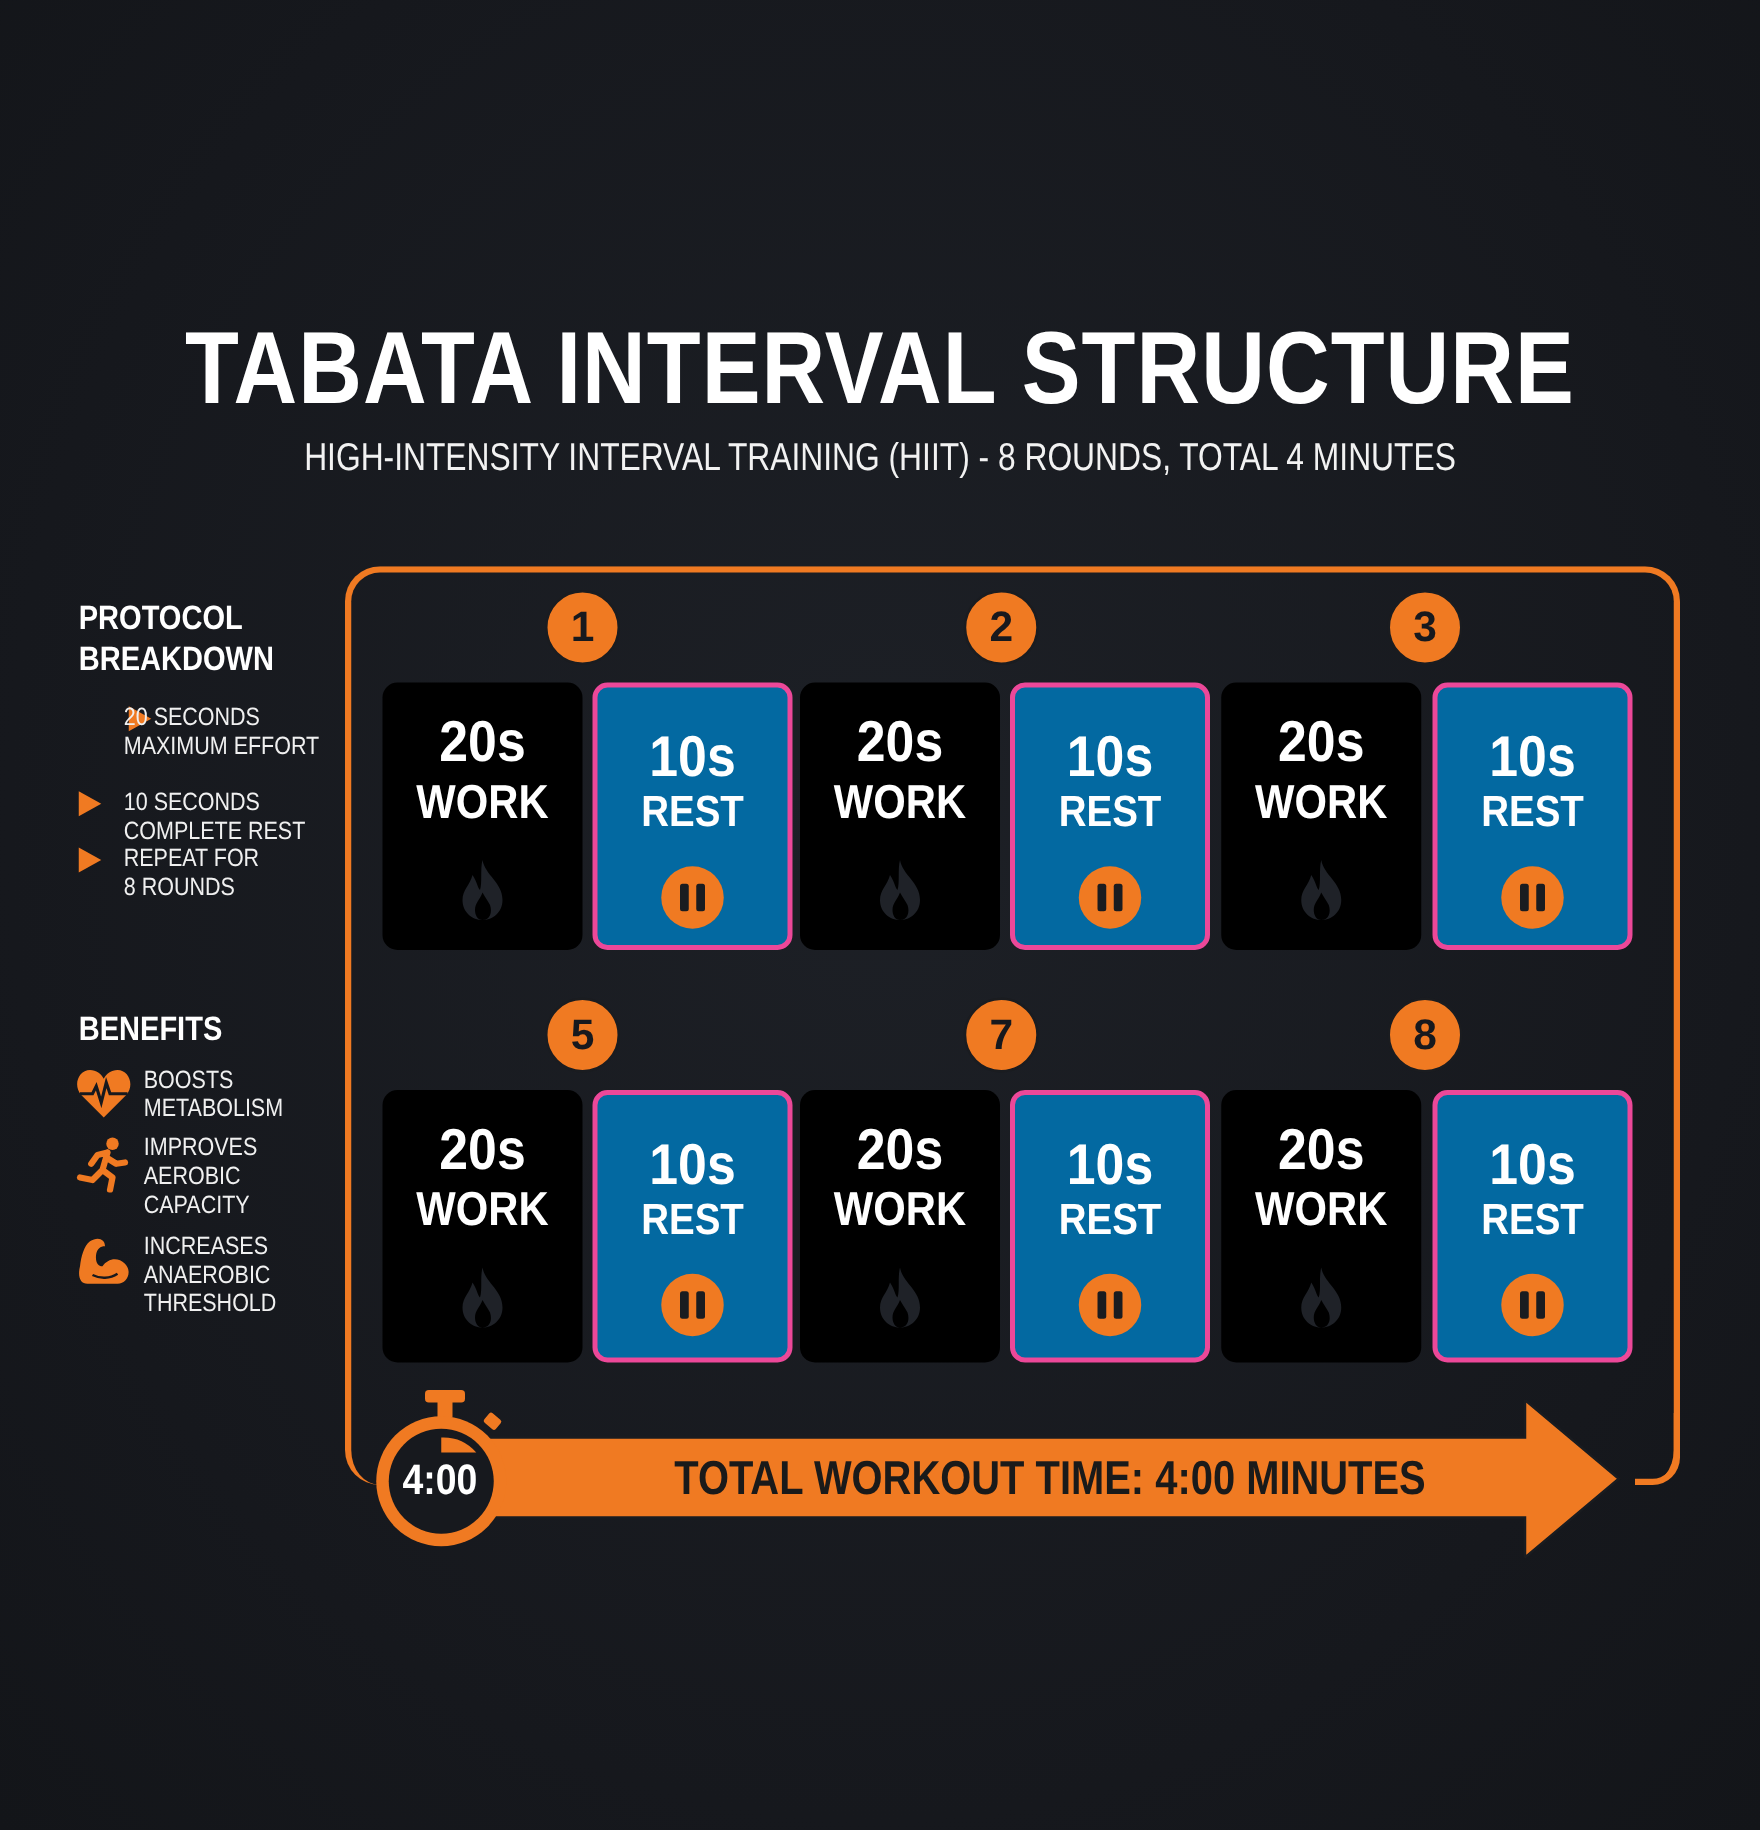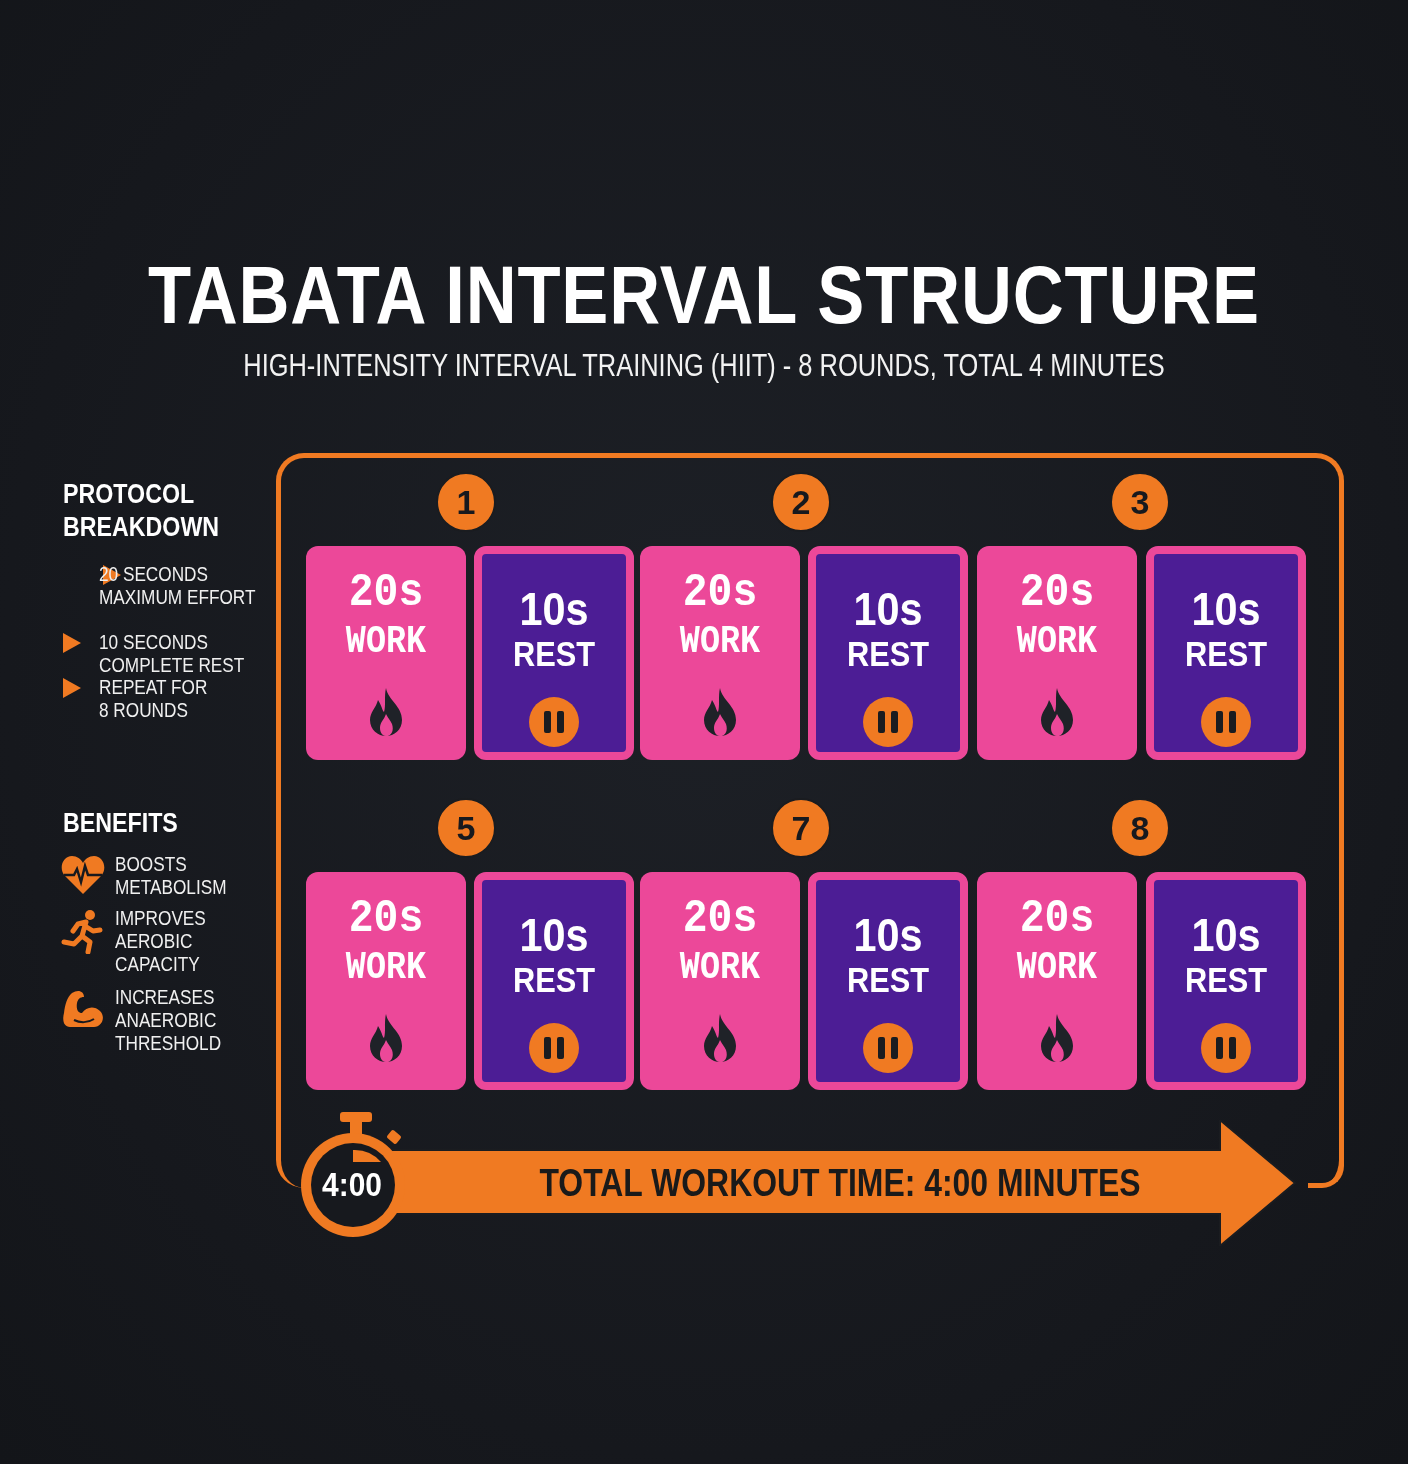--- a/index.html
+++ b/index.html
@@ -16,22 +16,22 @@
   .tri { width: 0; height: 0; border-top: 10px solid transparent; border-bottom: 10px solid transparent; border-left: 18px solid #f07a22; margin-top: 3px; }
   .btxt { position: absolute; left: 36px; font-size: 20px; line-height: 24px; white-space: nowrap; transform: scaleX(0.86); transform-origin: left; color: #f0f0f0; }
   .ben { position: absolute; left: 60px; }
   .ben-icon { position: absolute; left: 0; width: 46px; height: 46px; }
   .ben-txt { position: absolute; left: 55px; font-size: 20px; line-height: 24px; white-space: nowrap; transform: scaleX(0.86); transform-origin: left; color: #f0f0f0; }
 
   .frame { position: absolute; left: 276px; top: 453px; width: 1068px; height: 735px; border: 5px solid #f07a22; border-radius: 28px; border-bottom: none; }
 
   .round-badge { position: absolute; width: 60px; height: 60px; border-radius: 50%; background: #f07a22; color: #17191e; font-size: 34px; font-weight: 700; display: flex; align-items: center; justify-content: center; border: 2px solid #1a1c20; }
   .card { position: absolute; width: 160px; height: 214px; border-radius: 12px; text-align: center; }
-  .card.work { background: #ec4899; font-family: Liberation Mono, monospace; }
-  .card.rest { background: #4c1d95; border: 8px solid #ec4899; text-decoration: underline; }
+  .card.work { background: #000000; }
+  .card.rest { background: #0369a1; border: 4px solid #ec4899; text-decoration: underline; }
   .card .num { position: absolute; left: 0; right: 0; top: 22px; font-size: 46px; font-weight: 700; line-height: 50px; transform: scaleX(0.9); color: #fff; }
   .card .lbl { position: absolute; left: 0; right: 0; top: 76px; font-size: 38px; font-weight: 700; line-height: 40px; transform: scaleX(0.88); color: #fff; }
   .card.rest .num { top: 30px; }
   .card.rest .lbl { top: 80px; font-size: 35px; }
   .card .icon { position: absolute; left: 50%; top: 140px; transform: translateX(-50%); width: 48px; height: 52px; }
   .pause { position: absolute; left: 50%; top: 143px; transform: translateX(-50%); width: 50px; height: 50px; border-radius: 50%; background: #f07a22; display: flex; align-items: center; justify-content: center; gap: 6px; }
   .pause span { width: 7px; height: 22px; background: #1a1c20; border-radius: 2px; }
 
   .arrow { position: absolute; left: 360px; top: 1120px; width: 940px; height: 126px; }
   .total-txt { position: absolute; left: 380px; width: 920px; top: 1160px; text-align: center; font-size: 38px; font-weight: 700; color: #1a1a1a; transform: scaleX(0.84); transform-origin: center; line-height: 46px; white-space: nowrap; }

